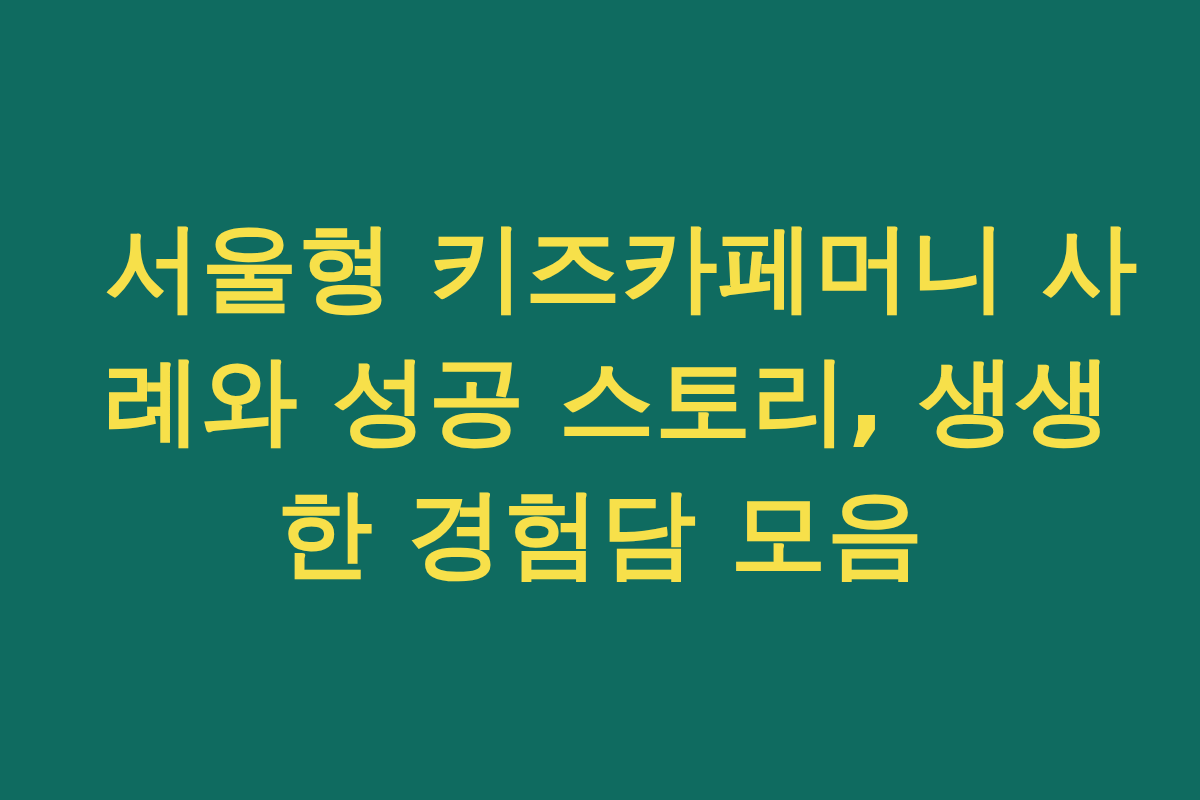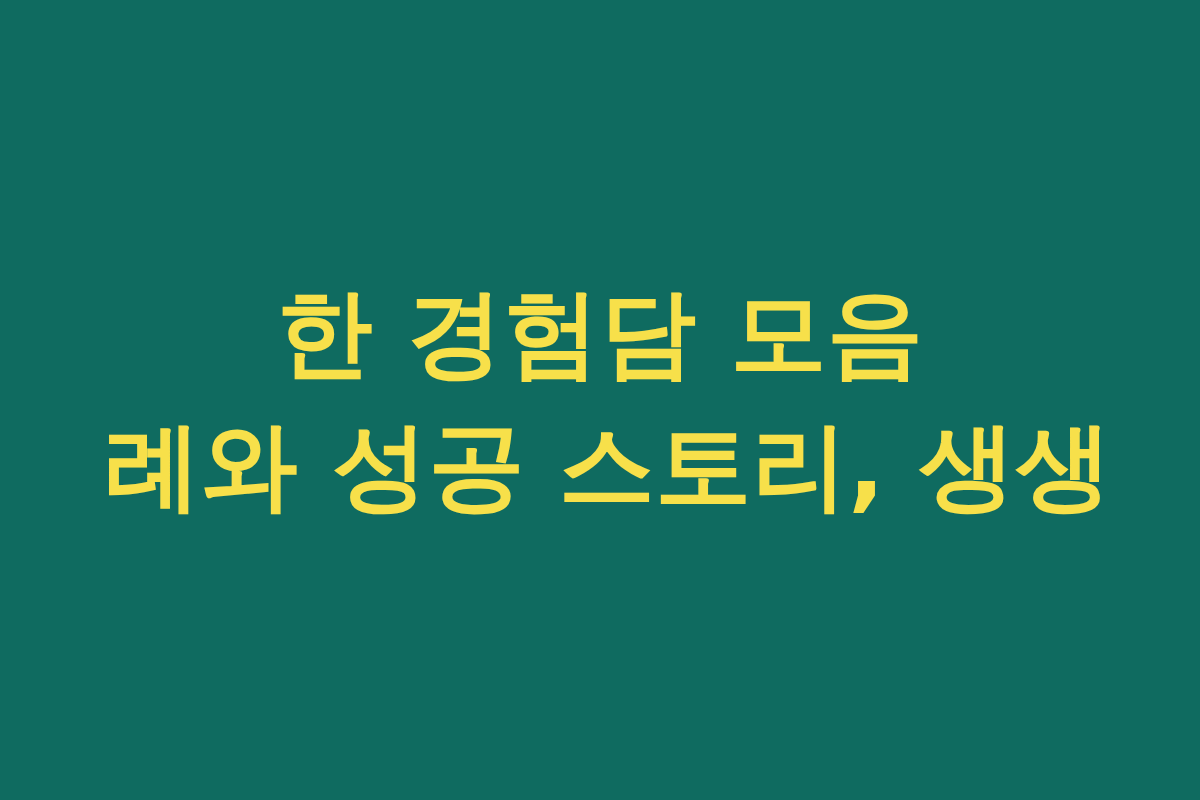--- a/index.html
+++ b/index.html
@@ -46,17 +46,18 @@
     display: block;
     white-space: nowrap;
   }
 </style>
 </head>
 <body>
 
 <div id="title-card" style="background-color: rgb(15, 107, 96);">
 
   <h1 id="headline-block" style="color: rgb(247, 224, 74); text-align: center;">
+    <span class="headline-line">서울형 키즈카페머니 사</span>
+    <span class="headline-line">례와 성공 스토리, 생생</span>
     <span class="headline-line">한 경험담 모음</span>
-    <span class="headline-line">례와 성공 스토리, 생생</span>
   </h1>
 
 </div>
 
 </body></html>

